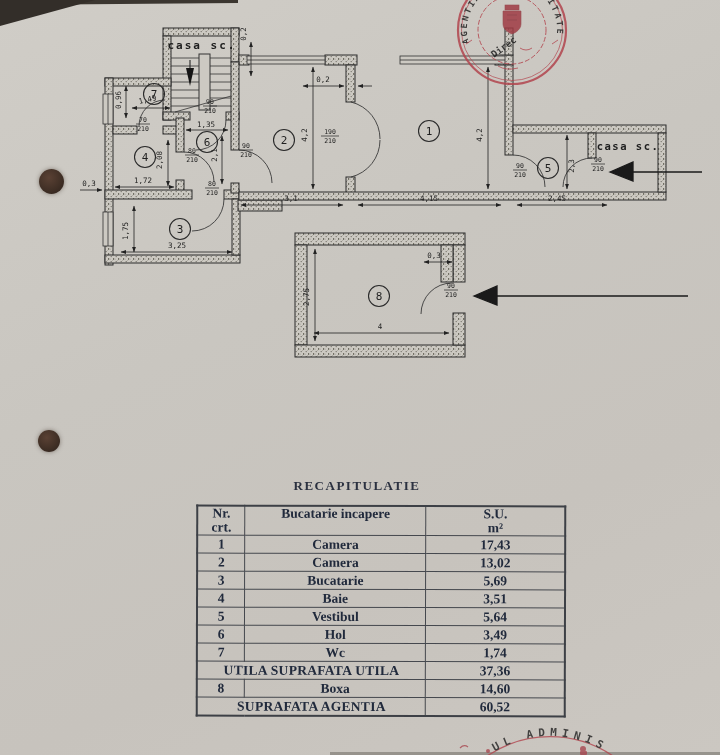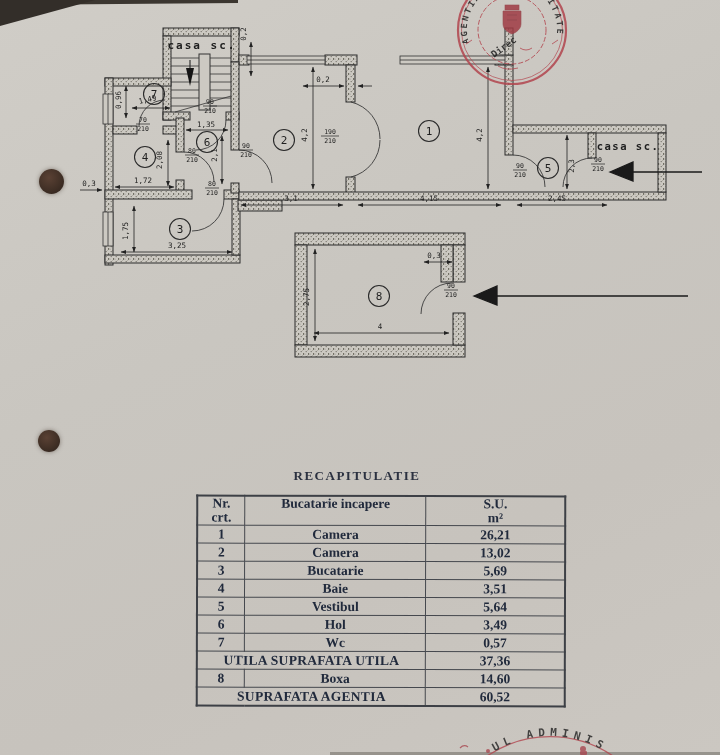--- a/index.html
+++ b/index.html
@@ -15,21 +15,21 @@
              transform:skewY(-0.5deg);transform-origin:left top;}
   .bottom-strip{position:absolute;left:330px;top:752px;width:390px;height:3px;background:#6e6a63;opacity:.55;}
   .hole{position:absolute;border-radius:50%;
         background:radial-gradient(circle at 40% 35%,#5a4134 0%,#413026 55%,#2c211b 100%);
         box-shadow:0 0 4px rgba(60,45,35,.5);}
   .hole1{left:39px;top:169px;width:25px;height:25px;}
   .hole2{left:38px;top:430px;width:22px;height:22px;}
   svg text{font-family:"DejaVu Sans Mono",monospace;fill:#1f1f1f;}
   .plan-svg{position:absolute;left:0;top:0;}
   
-  .recap{position:absolute;left:196px;top:468px;width:370px;color:#212a3c;}
+  .recap{position:absolute;left:196px;top:478px;width:370px;color:#212a3c;}
   .recap-title{position:relative;left:-24px;text-align:center;font-weight:bold;
                font-size:13px;letter-spacing:1.5px;margin-bottom:11px;color:#2b3140;}
   table.recap-table{border-collapse:collapse;width:370px;background:transparent;
                     transform:rotate(.15deg);}
   table.recap-table td{border:1.6px solid #45484e;font-weight:bold;font-size:13.5px;
                        text-align:center;padding:0 2px;height:17px;line-height:1.05;}
   table.recap-table{border:2.2px solid #3d4046;}
   td.hdr{height:40px;vertical-align:middle;font-size:13px;}
   td.hdr-nr{text-align:left;padding-left:5px;vertical-align:middle;}
   td.hdr-name{vertical-align:top;padding-top:2px;}
@@ -334,21 +334,21 @@
         </td>
         <td class="hdr hdr-name">Bucatarie incapere</td>
         <td class="hdr">
           <span>S.U.</span><br>
           <span>m²</span>
         </td>
       </tr>
       <tr>
         <td>1</td>
         <td>Camera</td>
-        <td>26,21</td>
+        <td>17,43</td>
       </tr>
       <tr>
         <td>2</td>
         <td>Camera</td>
         <td>13,02</td>
       </tr>
       <tr>
         <td>3</td>
         <td>Bucatarie</td>
         <td>5,69</td>
@@ -364,21 +364,21 @@
         <td>5,64</td>
       </tr>
       <tr>
         <td>6</td>
         <td>Hol</td>
         <td>3,49</td>
       </tr>
       <tr>
         <td>7</td>
         <td>Wc</td>
-        <td>0,57</td>
+        <td>1,74</td>
       </tr>
       <tr>
         <td class="lbl" colspan="2">UTILA SUPRAFATA UTILA</td>
         <td class="big">37,36</td>
       </tr>
       <tr>
         <td>8</td>
         <td>Boxa</td>
         <td>14,60</td>
       </tr>

